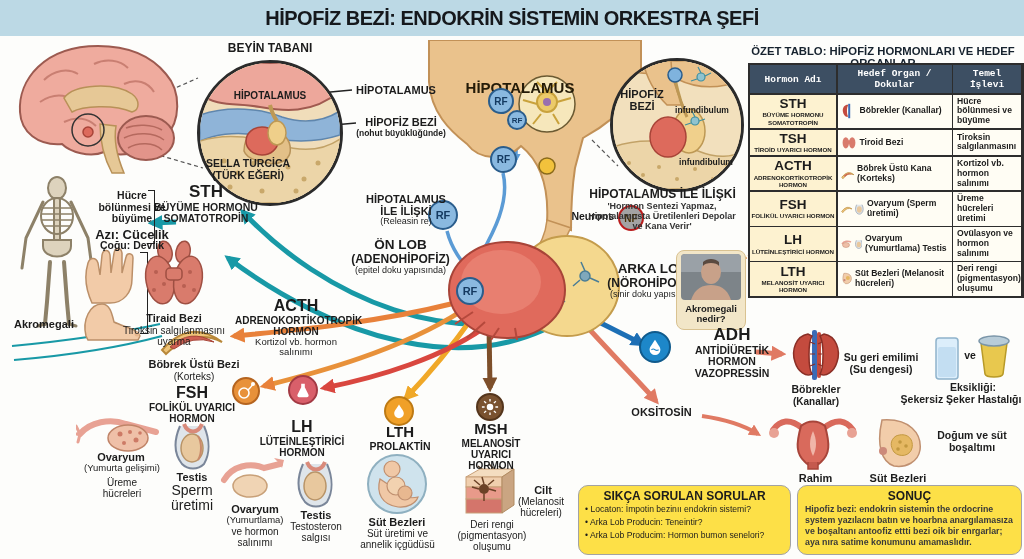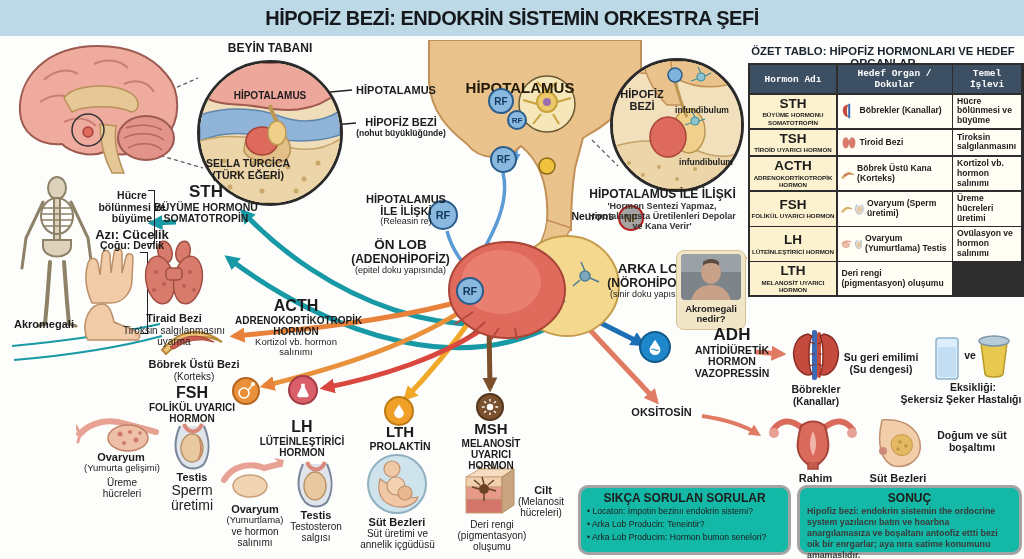--- a/index.html
+++ b/index.html
@@ -16,21 +16,21 @@
   .callout{position:absolute;border-radius:50%;border:3px solid #2b2b2b;overflow:hidden;z-index:2;background:#f0ddba;}
   .icon-circ{position:absolute;border-radius:50%;display:flex;align-items:center;justify-content:center;z-index:3;box-sizing:border-box;}
   
   #tbl{position:absolute;left:748px;top:63px;width:272px;z-index:3;border:2px solid #2d2d2d;background:#2d2d2d;display:grid;grid-template-columns:86px 114px 68px;gap:1.5px;}
   #tbl .hc{background:#3d4f63;color:#fff;font-weight:bold;font-size:9.5px;display:flex;align-items:center;justify-content:center;text-align:center;padding:3px 1px;font-family:Liberation Mono, monospace;}
   #tbl .c1{background:#fdf2d0;display:flex;flex-direction:column;align-items:center;justify-content:center;padding:2px 1px;}
   #tbl .c1 .ab{font-weight:bold;font-size:13.5px;line-height:1;}
   #tbl .c1 .sb{font-weight:bold;font-size:6.2px;line-height:1.15;text-align:center;margin-top:1px;}
   #tbl .c2{background:#fffdf4;display:flex;align-items:center;gap:3px;padding:2px 3px;font-weight:bold;font-size:8.6px;line-height:1.15;}
   #tbl .c3{background:#fffdf4;display:flex;align-items:center;padding:2px 4px;font-weight:bold;font-size:8.6px;line-height:1.15;text-align:left;}
-  .panel{position:absolute;background:#14b8a6;border:3px solid #a3a3a3;border-radius:10px;z-index:3;box-sizing:border-box;}
+  .panel{position:absolute;background:#fde047;border:1px solid #a3a3a3;border-radius:10px;z-index:3;box-sizing:border-box;}
   .panel .pt{font-weight:bold;font-size:12px;text-align:center;margin-top:3px;}
   .panel .pi{font-size:8.6px;line-height:1.3;padding:1px 6px;text-align:left;}
   .panel .pi b{font-weight:normal;}
   .panel .pb{font-size:8.8px;line-height:1.25;padding:1px 7px;text-align:left;font-weight:bold;color:#3a3a3a;}
   .brk{position:absolute;z-index:2;border-right:1.5px solid #222;border-top:1.5px solid #222;border-bottom:1.5px solid #222;}
   .photo-box{position:absolute;background:#f2e6c8;border:1px solid #d9c291;border-radius:8px;z-index:3;text-align:center;}
 </style>
 </head>
 <body>
 
@@ -598,20 +598,28 @@
           <ellipse cx="8" cy="11" rx="4.5" ry="6" fill="#e8c89e"></ellipse>
         </svg>
       <span>Ovaryum (Yumurtlama)  Testis</span>
     </div>
     <div class="c3">Ovülasyon ve hormon salınımı</div>
 
     <div class="c1">
         <div class="ab">LTH</div>
         <div class="sb">MELANOSİT UYARICI HORMON</div>
       </div>
+    <div class="c2">
+      <svg width="16" height="15" viewBox="0 0 20 20">
+          <path d="M5,1 C15,0 19,6 18,12 C17,17 12,20 8,19 C3,17 2,10 5,1 Z" fill="#f2cdaa" stroke="#c09070" stroke-width="1"></path>
+          <circle cx="6" cy="13" r="2" fill="#cc8a7a"></circle>
+          <circle cx="12" cy="9" r="3.5" fill="#e5b863"></circle>
+        </svg>
+      <span>Süt Bezleri (Melanosit hücreleri)</span>
+    </div>
     <div class="c3">Deri rengi (pigmentasyon) oluşumu</div>
   </div>
 
   <div class="panel" style="left:578px;top:485px;width:213px;height:70px">
     <div class="pt">SIKÇA SORULAN SORULAR</div>
     <div class="pi"><b>• Locaton:</b><span> İmpotin bezinıı endokrin sistemi?</span></div>
     <div class="pi"><b>• Arka Lob Producin:</b><span> Teneintir?</span></div>
     <div class="pi"><b>• Arka Lob Producim:</b><span> Hormon bumon senelori?</span></div>
   </div>
   <div class="panel" style="left:797px;top:485px;width:225px;height:70px">

